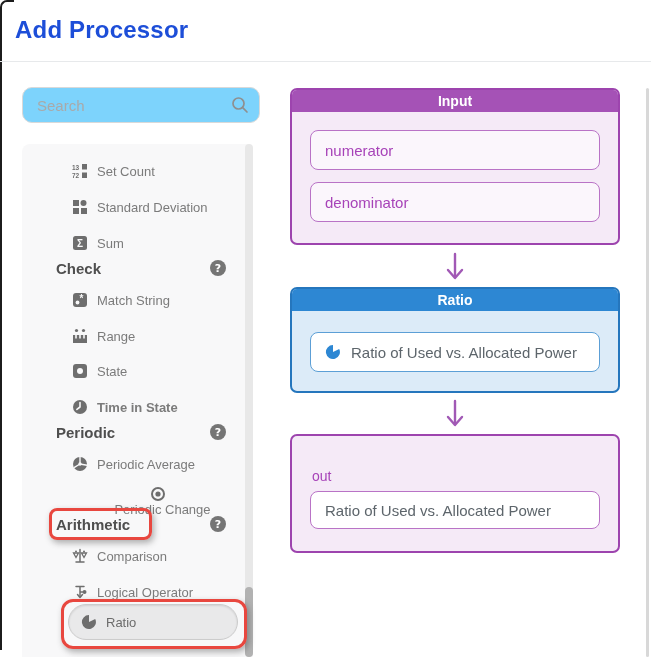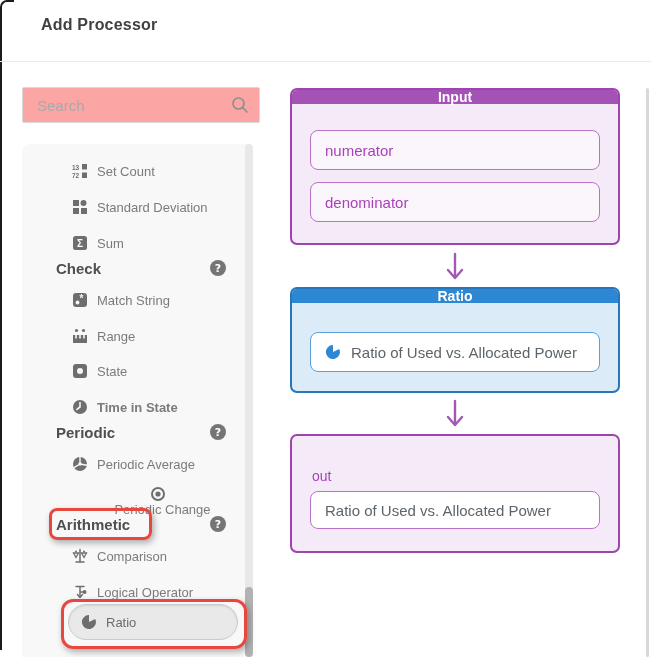--- a/index.html
+++ b/index.html
@@ -6,26 +6,26 @@
   body{
     width:651px;height:657px;position:relative;overflow:hidden;
     background:#ffffff;font-family:"Liberation Sans",sans-serif;
     -webkit-font-smoothing:antialiased;
   }
   
   .frame{position:absolute;left:0;top:0;width:12px;height:648px;
     border-left:2px solid #1c1c1c;border-top:2px solid #1c1c1c;
     border-top-left-radius:7px;pointer-events:none;}
   
-  .dlg-title{position:absolute;left:41px;top:16px;font-size:16px;font-weight:600;color:#404040;letter-spacing:.2px;}
+  .dlg-title{position:absolute;left:15px;top:16px;font-size:24px;font-weight:600;color:#1d4ed8;letter-spacing:.2px;}
   .title-divider{position:absolute;left:0;top:61px;width:651px;height:1px;background:#e7e9eb;}
   
   .search-wrap{position:absolute;left:22px;top:87px;width:238px;height:36px;}
-  .search-input{width:100%;height:100%;box-sizing:border-box;border:1px solid #d9d9d9;border-radius:2px;
-    padding:0 36px 0 14px;font-size:15px;color:#555;outline:none;font-family:"Liberation Sans",sans-serif;background:#fca5a5;}
+  .search-input{width:100%;height:100%;box-sizing:border-box;border:1px solid #d9d9d9;border-radius:10px;
+    padding:0 36px 0 14px;font-size:15px;color:#555;outline:none;font-family:"Liberation Sans",sans-serif;background:#7dd3fc;}
   .search-input::placeholder{color:#a9a9a9;}
   .search-icon{position:absolute;right:10px;top:8px;width:20px;height:20px;}
   
   .list-bg{position:absolute;left:22px;top:144px;width:231px;height:513px;background:#f8f8f9;border-radius:8px 8px 0 0;}
   .srow{position:absolute;left:22px;width:231px;height:28px;display:flex;align-items:center;box-sizing:border-box;}
   .srow.item{padding-left:50px;color:#7b7b7b;font-size:13px;cursor:pointer;}
   .srow.header{padding-left:34px;color:#4f4f4f;font-size:15px;font-weight:600;}
   .sicon{width:16px;height:16px;margin-right:9px;flex:0 0 16px;display:inline-flex;}
   .sicon svg{width:16px;height:16px;}
   .help-icon{position:absolute;left:188px;top:50%;margin-top:-8px;width:16px;height:16px;border-radius:50%;
@@ -37,21 +37,21 @@
   .sb-track{position:absolute;left:245px;top:144px;width:8px;height:513px;background:#e8e8e8;border-radius:4px;}
   .sb-thumb{position:absolute;left:245px;top:587px;width:8px;height:70px;background:#b2b2b2;border-radius:4px;cursor:pointer;}
   
   .anno{position:absolute;border:3px solid #e8473f;box-shadow:2px 3px 6px rgba(60,60,60,.40);pointer-events:none;}
   .anno.arith{left:49px;top:508px;width:97px;height:26px;border-radius:8px;}
   .anno.ratio{left:61px;top:599px;width:180px;height:44px;border-radius:12px;}
   
   .flow-box{position:absolute;left:290px;width:330px;box-sizing:border-box;border-radius:7px;overflow:hidden;}
   .flow-box.purple{border:2px solid #9d44ae;background:#f5eaf7;}
   .flow-box.blue{border:2px solid #2576bd;background:#dcebf8;}
-  .flow-head{height:14px;display:flex;align-items:center;justify-content:center;color:#fff;font-size:14px;font-weight:700;}
+  .flow-head{height:22px;display:flex;align-items:center;justify-content:center;color:#fff;font-size:14px;font-weight:700;}
   .flow-head.purple{background:#a552b6;}
   .flow-head.blue{background:#2d87d3;}
   .port-field{position:absolute;left:18px;width:290px;height:40px;box-sizing:border-box;border-radius:8px;
     display:flex;align-items:center;padding:12px 14px;font-size:15px;}
   .port-field.purple{background:#fbf6fc;border:1px solid #b973c6;color:#a743b8;}
   .chip{background:#ffffff;border:1px solid #5c9fd6;color:#5d656b;}
   .out-field{background:#ffffff;border:1px solid #b973c6;color:#5d656b;height:38px;}
   .out-label{position:absolute;left:20px;top:32px;font-size:14px;color:#a743b8;}
   .chip .sicon{margin-right:10px;}
   .down-arrow{position:absolute;left:443px;width:24px;height:32px;}

